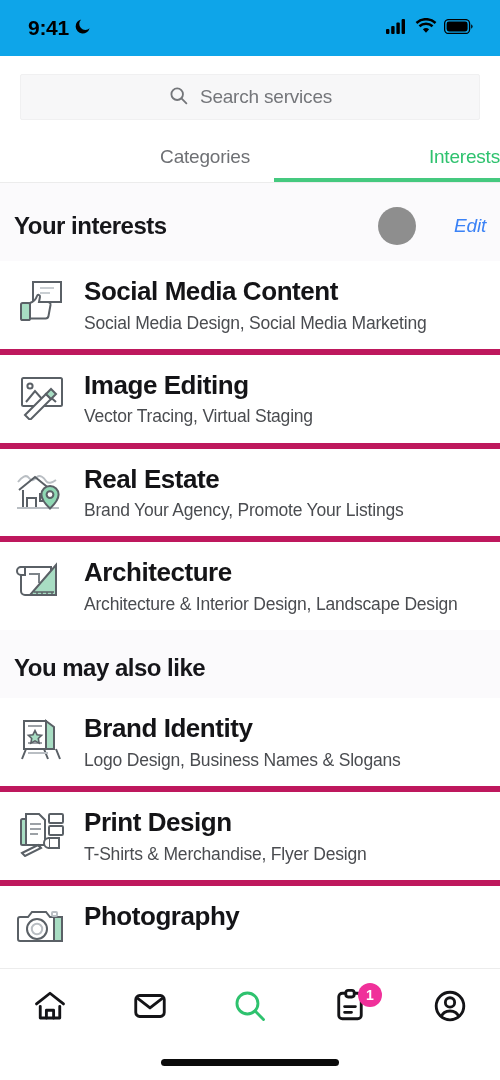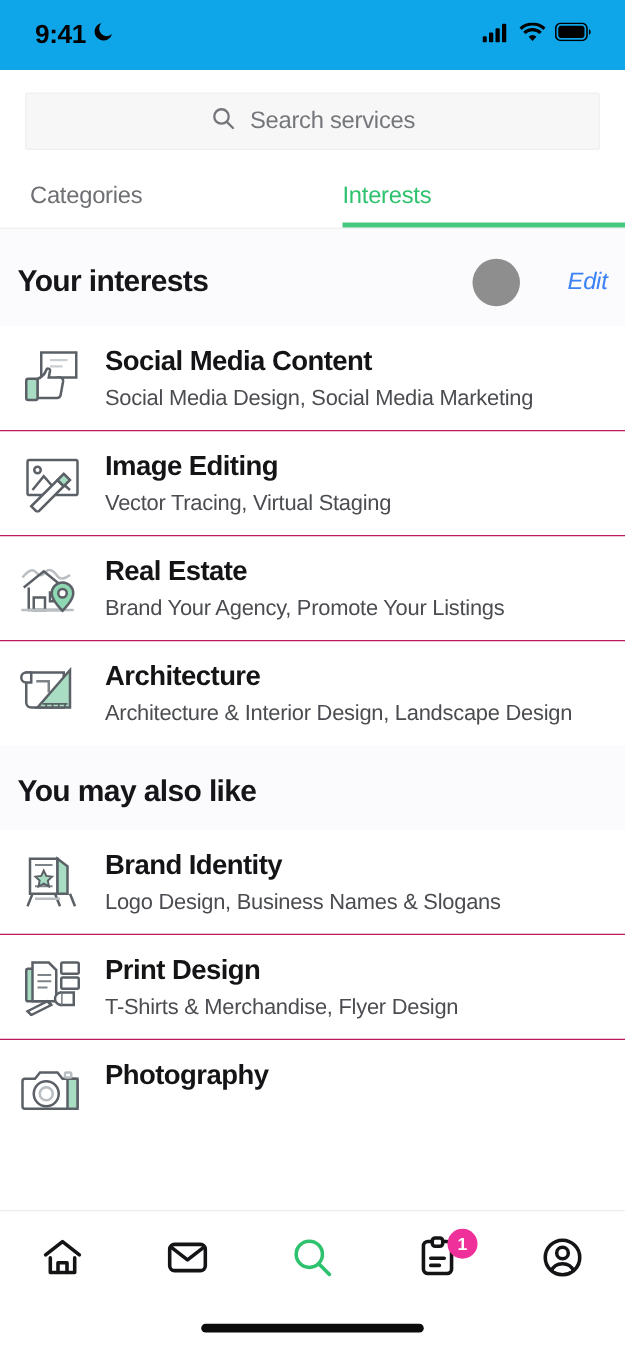--- a/index.html
+++ b/index.html
@@ -46,21 +46,21 @@
 
   
   .tabs {
     display:flex;
     margin-top:18px;
     background:#fff;
     position:relative;
   }
   .tab {
     flex:1;
-    text-align:left;
+    text-align:right;
     font-size:19px;
     color:#6e7074;
     padding:8px 0 14px 0;
     letter-spacing:-0.2px;
     position:relative;
     margin-left:24px;
   }
   .tab.active { color:#2ec26e; }
   .tab.active::after {
     content:"";
@@ -101,37 +101,37 @@
     letter-spacing:-0.2px;
     font-style:italic;
   }
 
   
   .list { background:#fff; }
   .row {
     display:flex;
     align-items:flex-start;
     padding:14px 14px 14px 14px;
-    border-top:1px solid #be185d;
+    border-top:6px solid #be185d;
     background:#fff;
     gap:14px;
   }
   .row.first { border-top:none; }
   .row-icon {
     width:56px;
     min-width:56px;
     height:52px;
     display:flex;
     align-items:center;
     justify-content:center;
     padding-top:2px;
   }
   .row-text { padding-top:1px; }
   .row-title {
-    font-size:22px;
+    font-size:26px;
     font-weight:700;
     letter-spacing:-0.45px;
     color:#141417;
     line-height:1.18;
   }
   .row-sub {
     font-size:17.5px;
     color:#4a4c50;
     letter-spacing:-0.2px;
     line-height:1.32;

